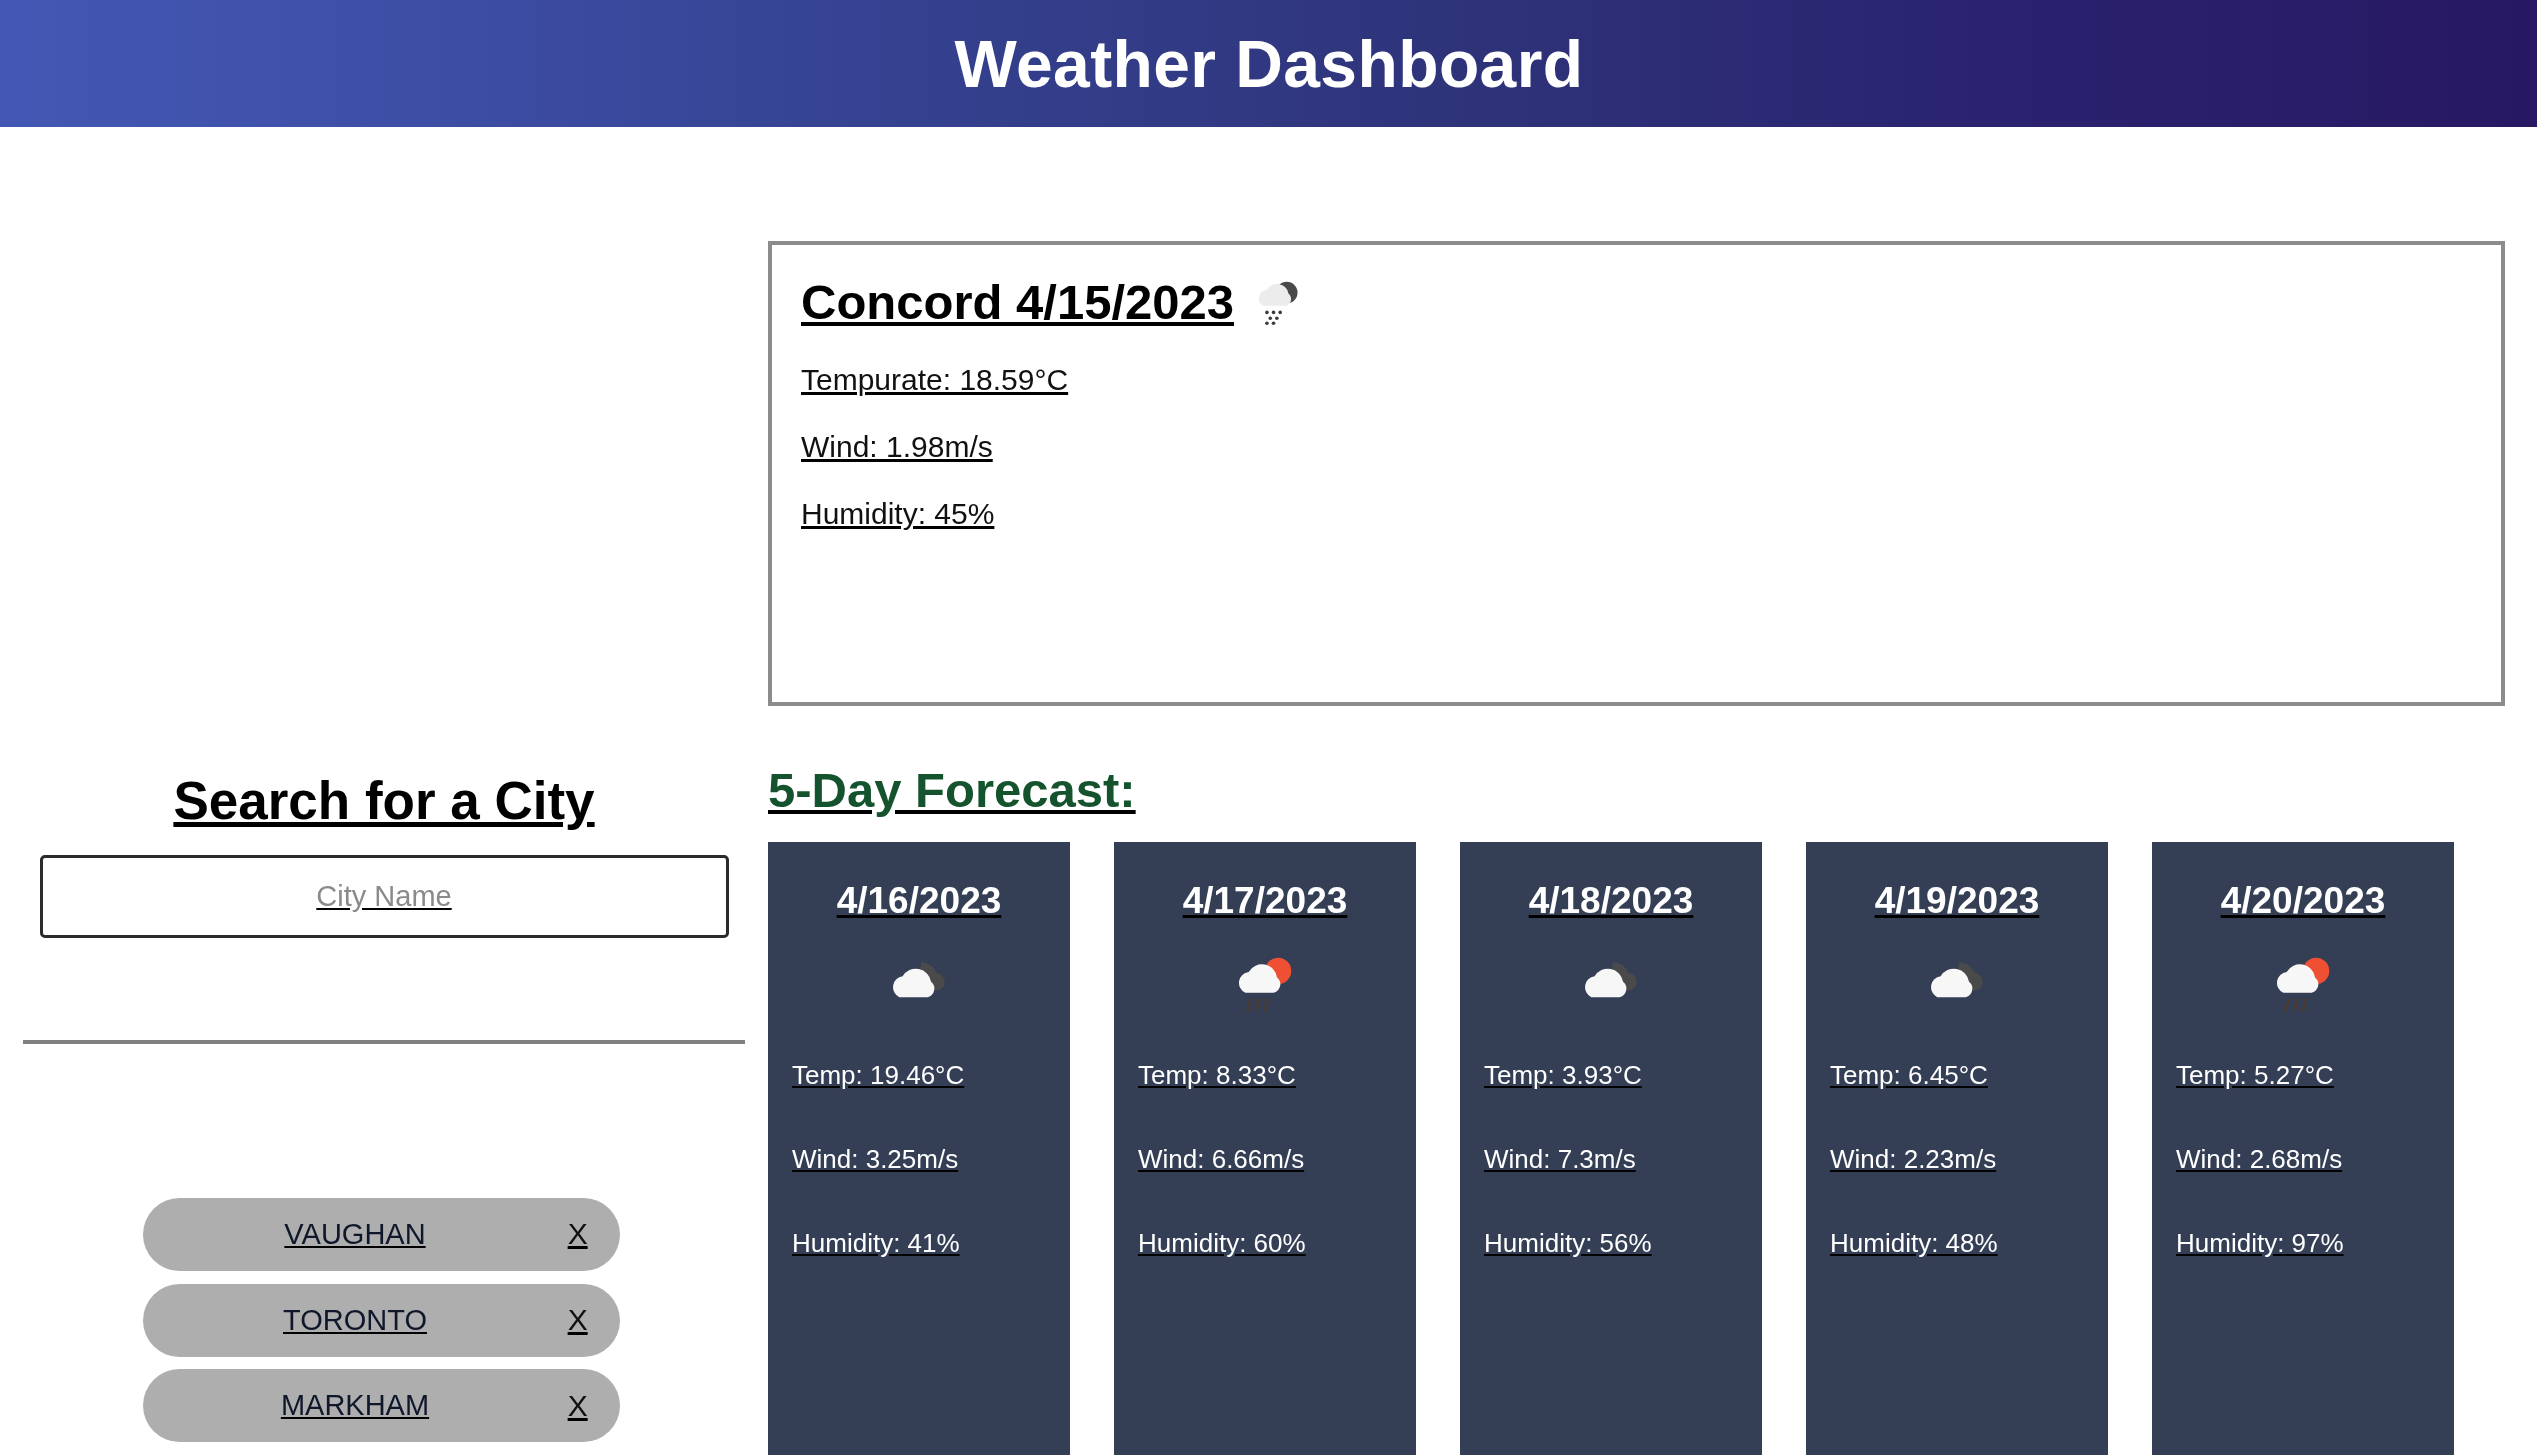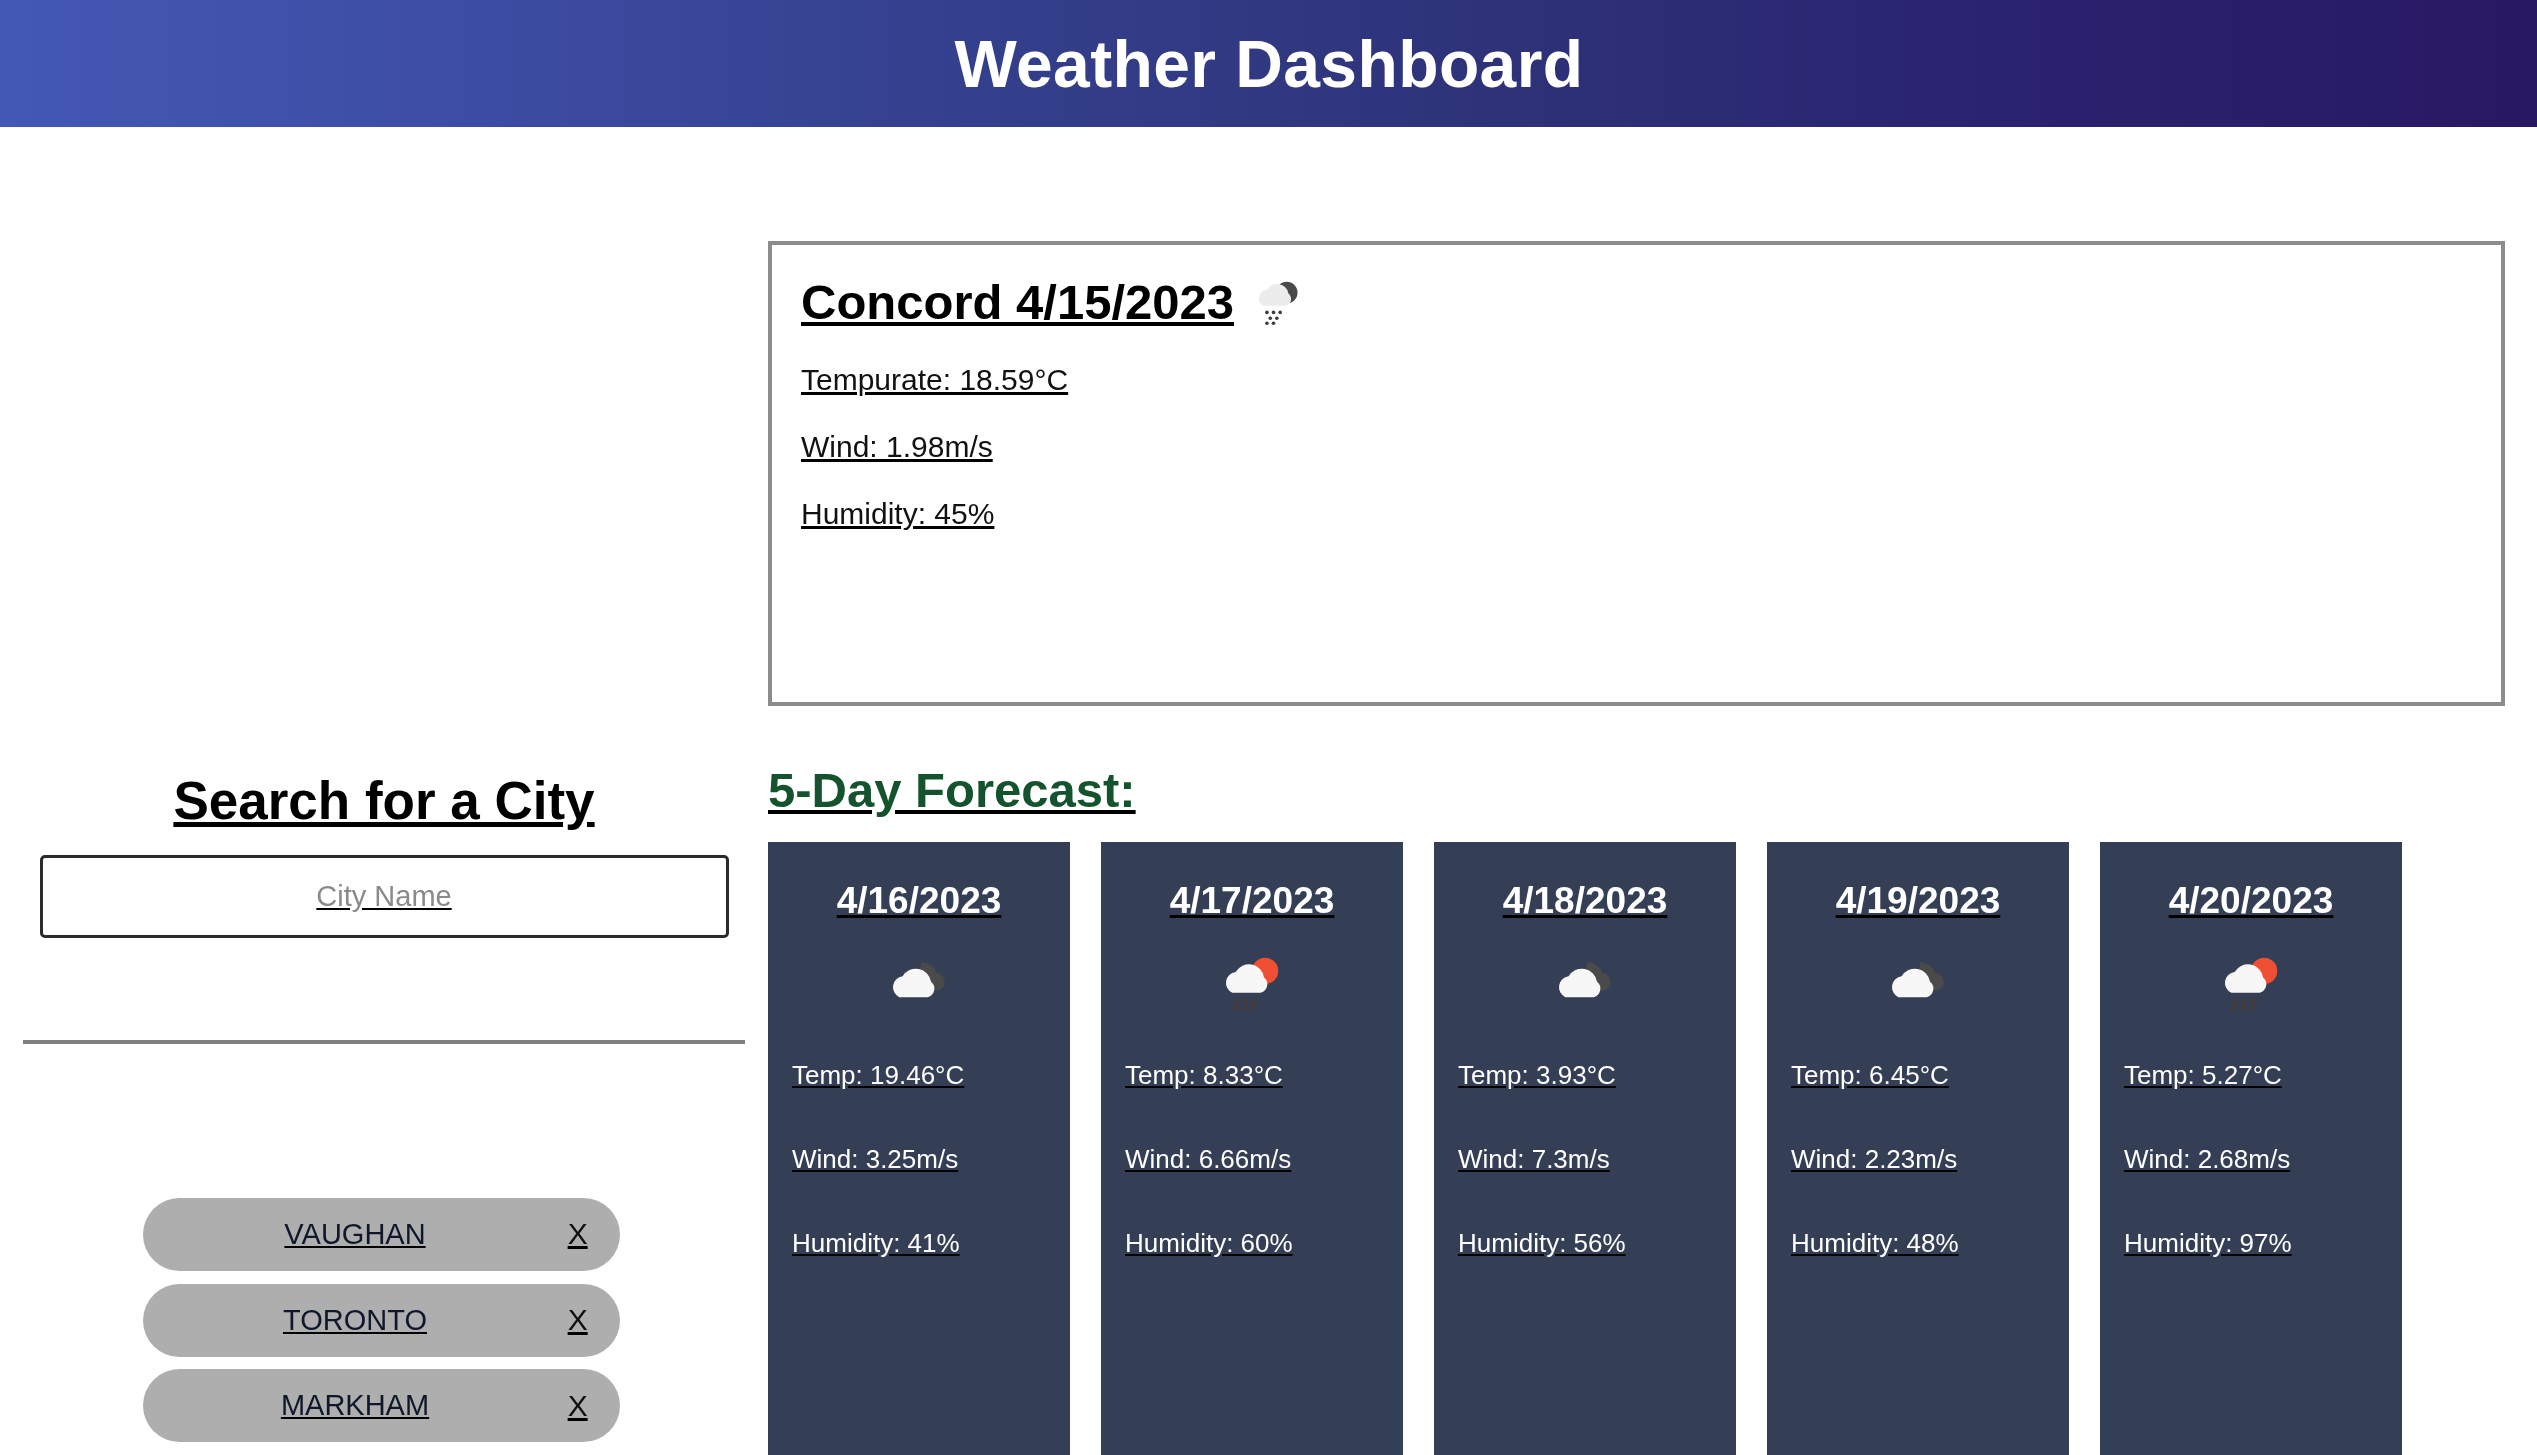--- a/index.html
+++ b/index.html
@@ -153,21 +153,21 @@
 
   
   .forecast-heading {
     font-size: 49px;
     font-weight: bold;
     color: #14532d;
     margin: 56px 0 24px 0;
   }
   .forecast-row {
     display: flex;
-    gap: 31px;
+    gap: 44px;
   }
   .forecast-card {
     width: 302px;
     min-height: 613px;
     background: #343f55;
     padding: 38px 24px 32px 24px;
     display: flex;
     flex-direction: column;
     align-items: flex-start;
   }

